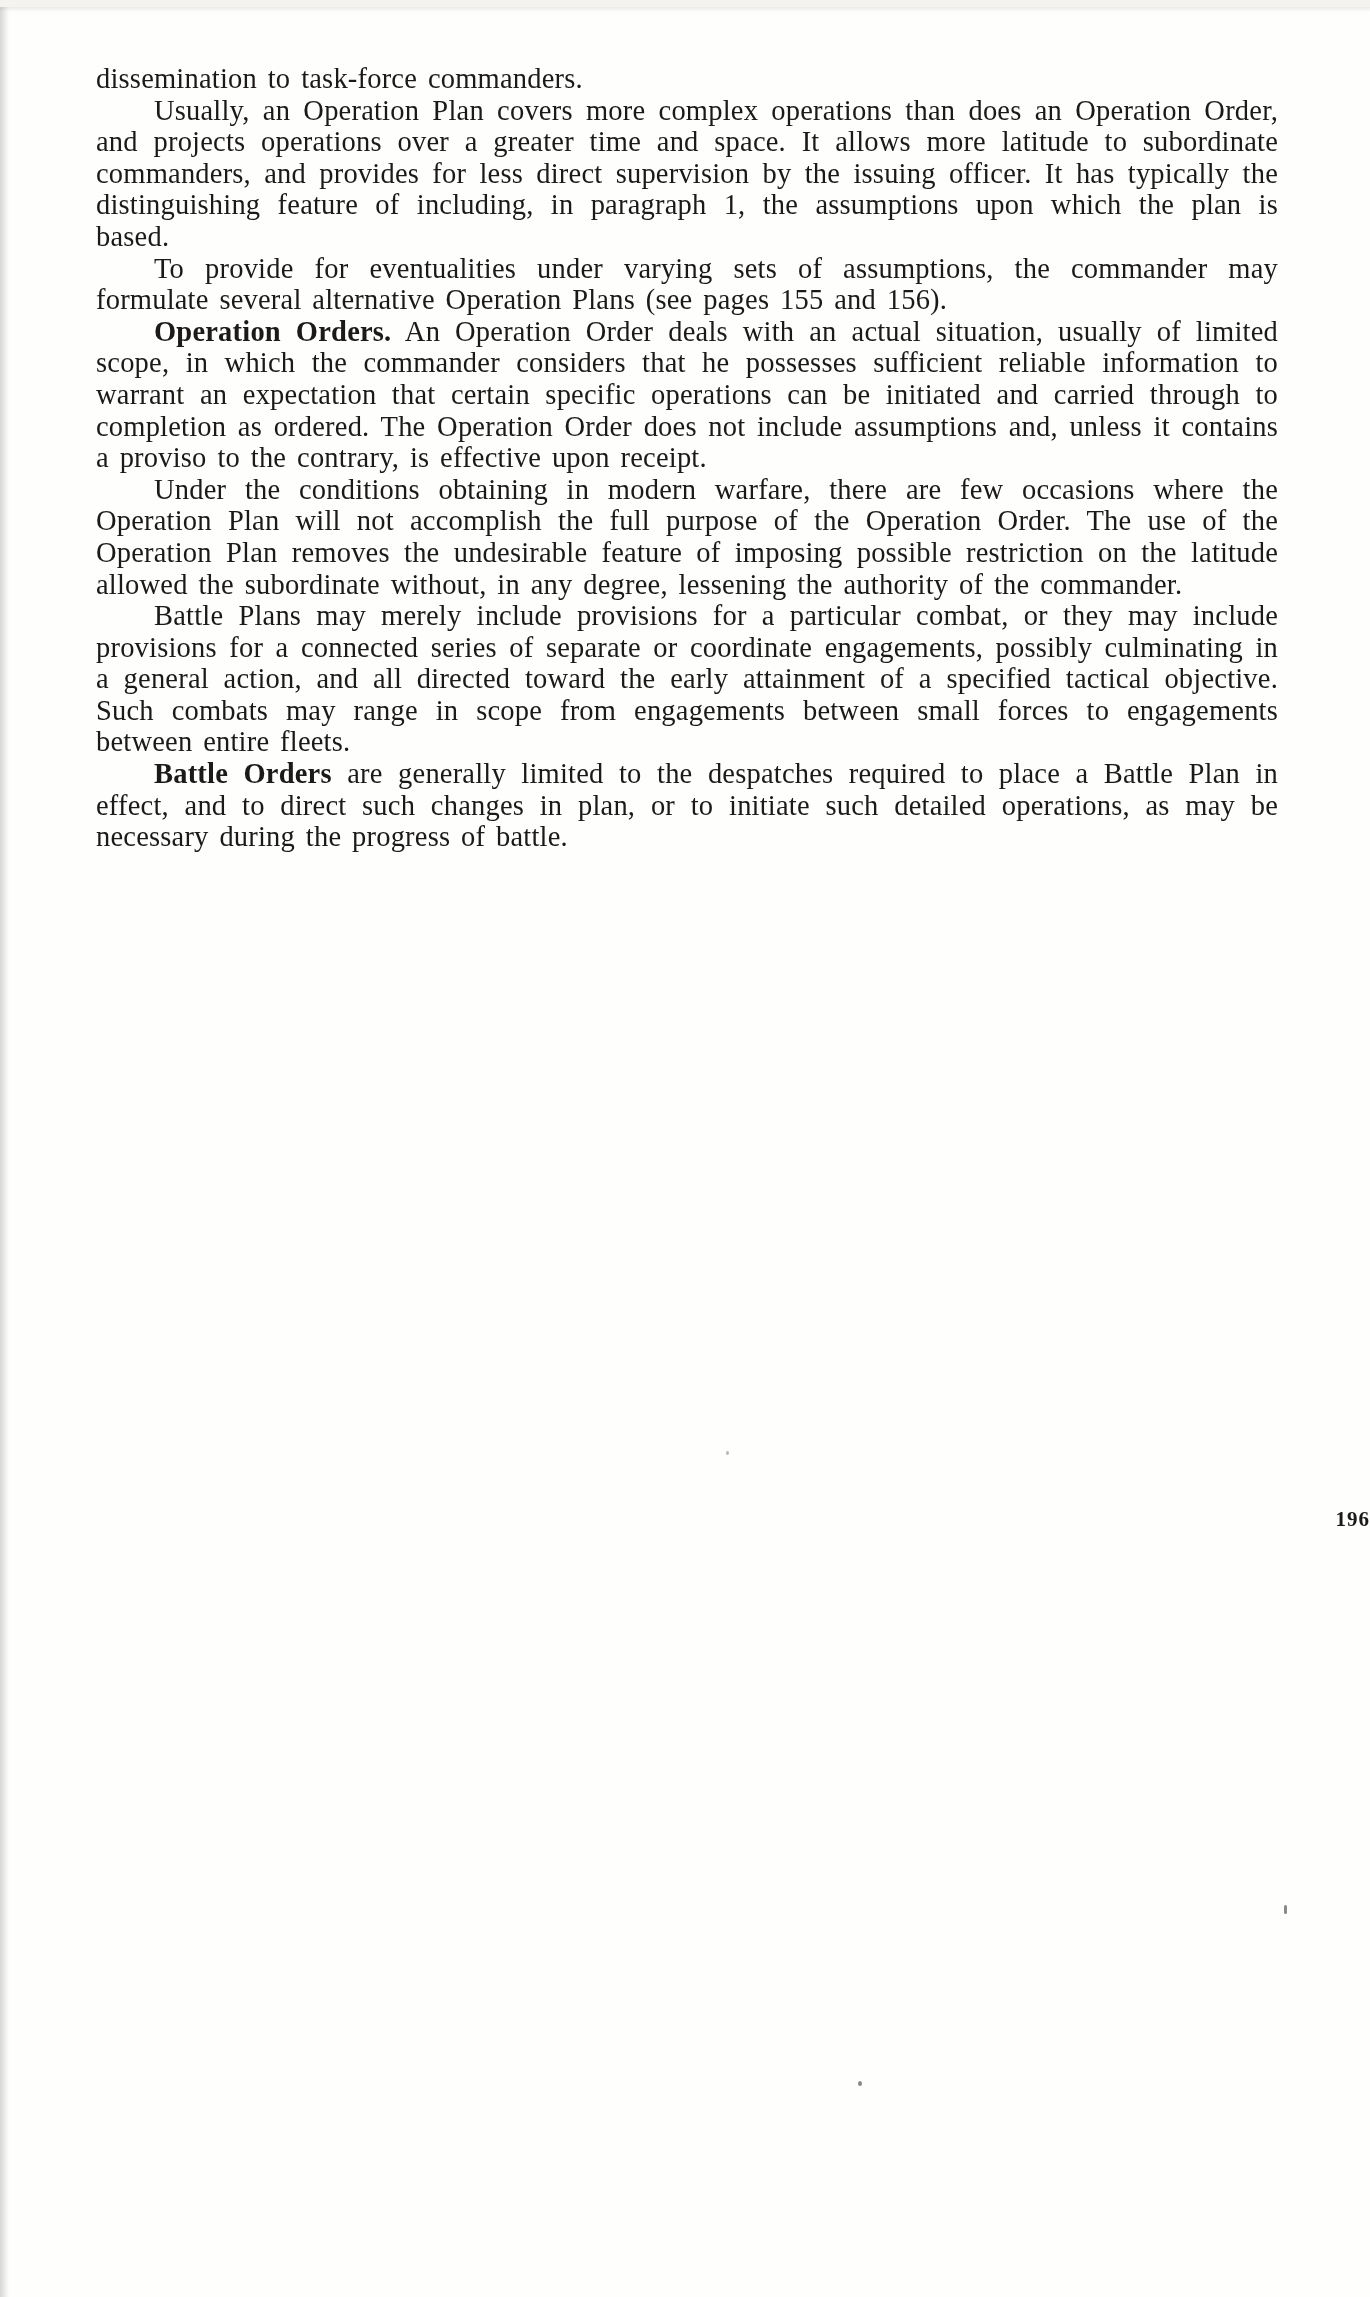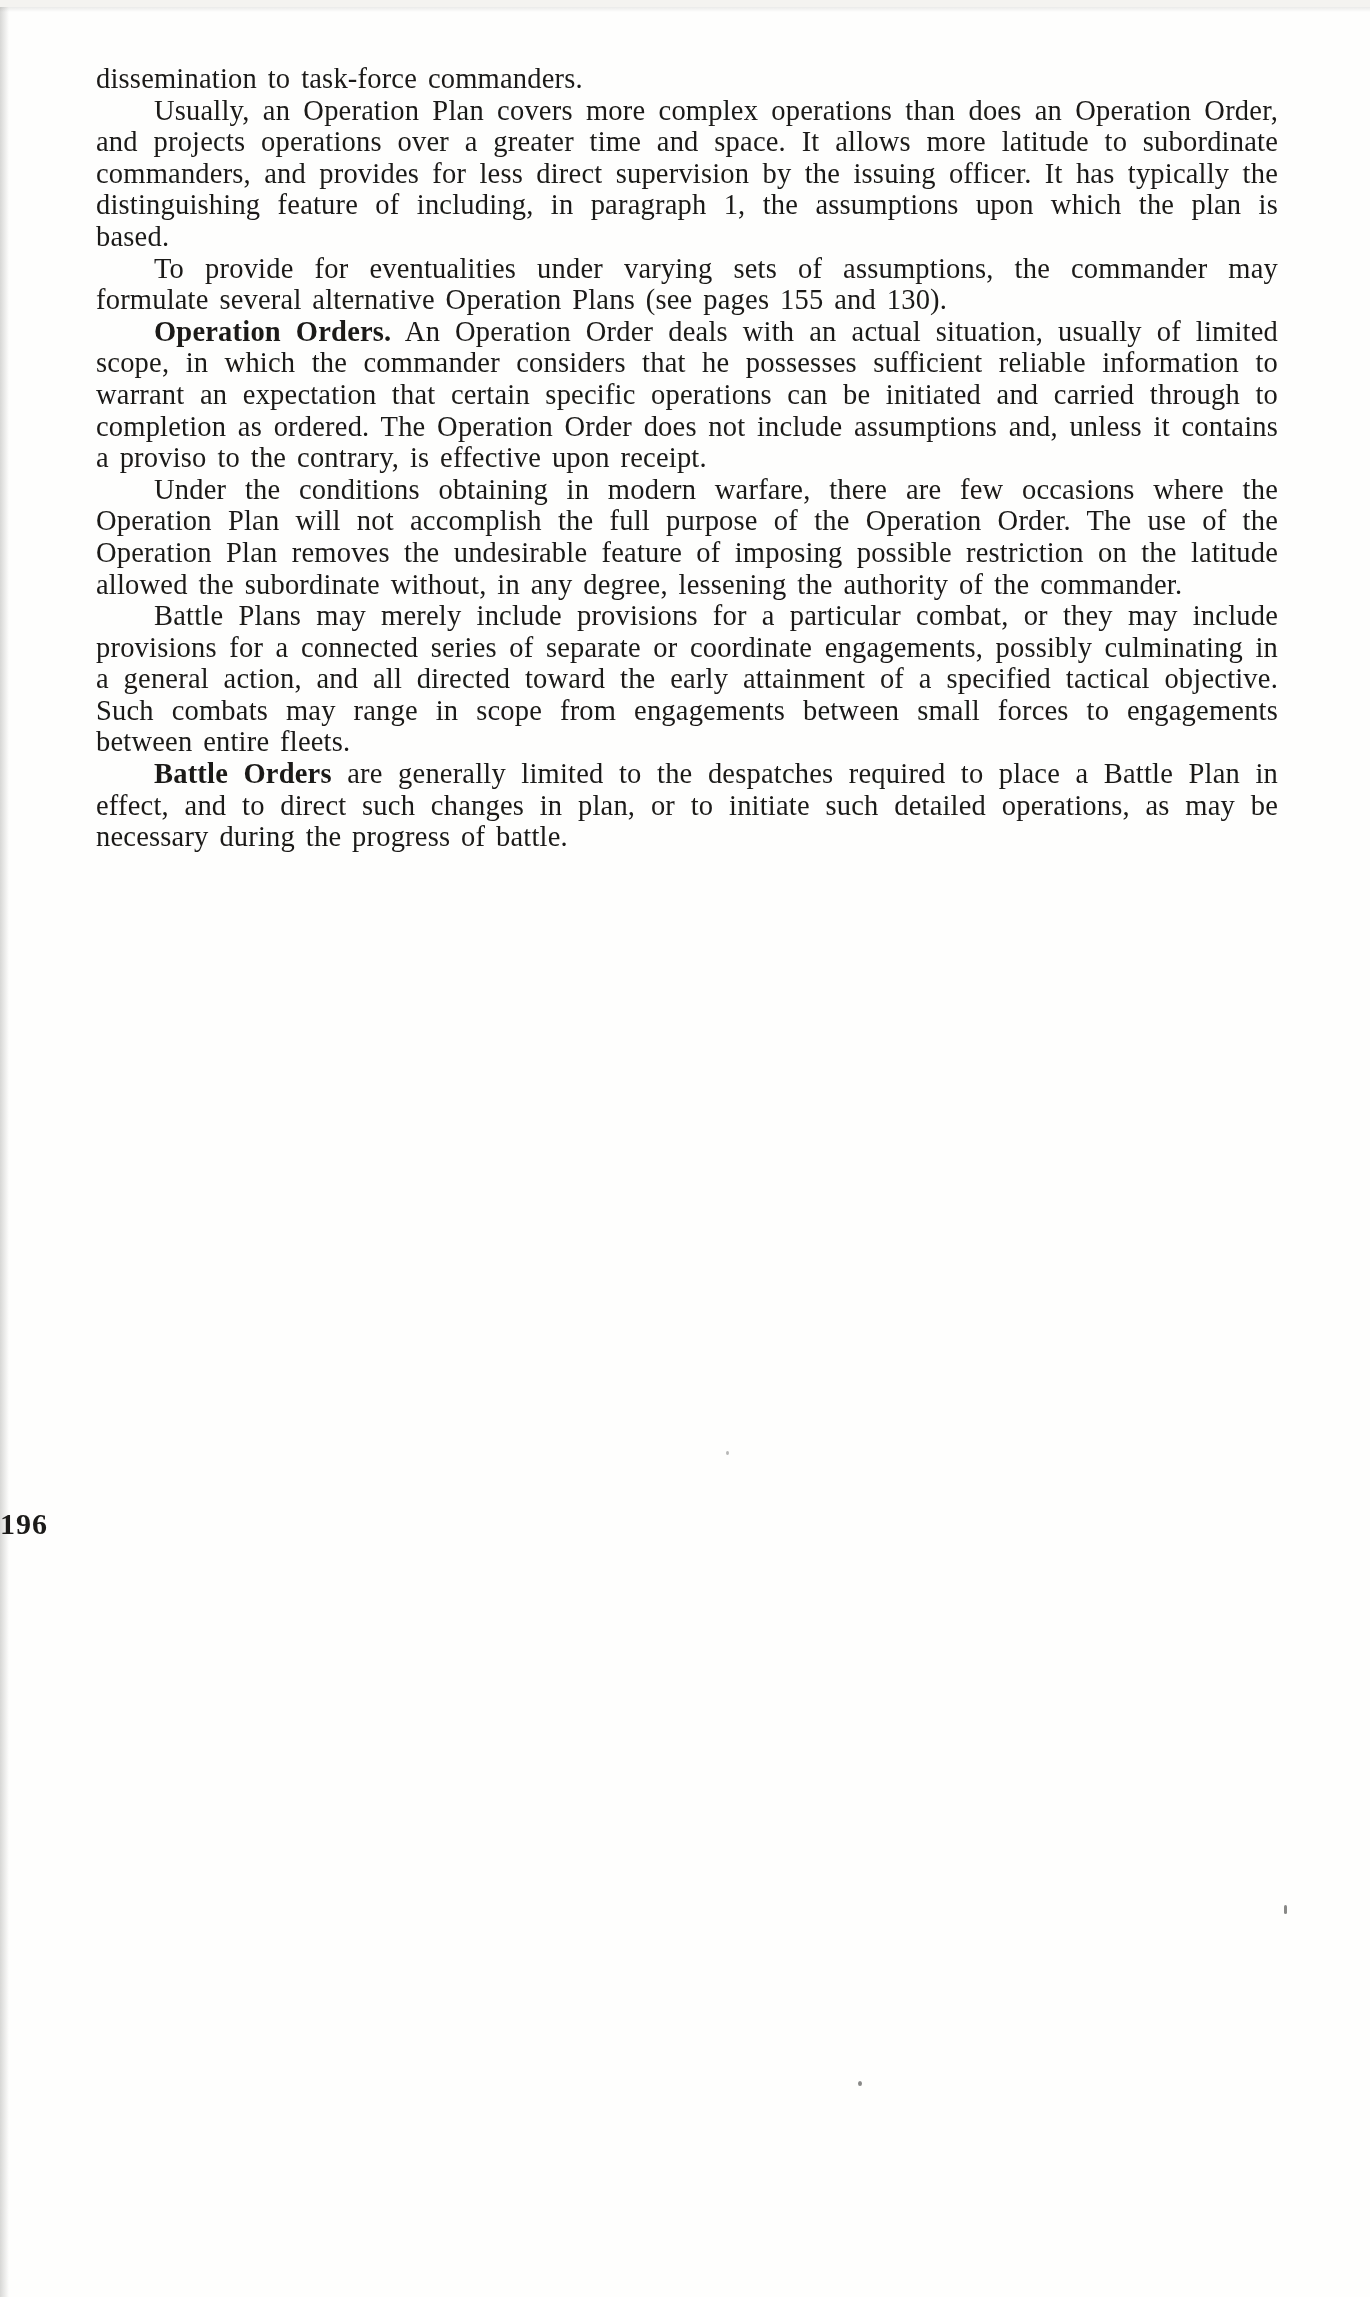--- a/index.html
+++ b/index.html
@@ -56,22 +56,22 @@
     text-indent: 0;
   }
   .para .lead {
     font-weight: bold;
   }
   .page-number {
     position: absolute;
     top: 1500px;
     left: 0;
     width: 1370px;
-    text-align: left;
-    font-size: 30px;
+    text-align: right;
+    font-size: 21px;
     font-weight: bold;
     letter-spacing: 1px;
   }
   .speck {
     position: absolute;
     background: rgba(40,40,38,0.55);
     border-radius: 50%;
   }
   .speck-1 { left: 1284px; top: 1898px; width: 3px; height: 9px; border-radius: 2px; }
   .speck-2 { left: 858px;  top: 2074px; width: 4px; height: 5px; }
@@ -84,21 +84,21 @@
 
   <div class="scan-edge-left"></div>
   <div class="scan-edge-top"></div>
 
   <main class="text-block">
 
     <p class="para no-indent"><span>dissemination to task-force commanders.</span></p>
 
     <p class="para"><span>Usually, an Operation Plan covers more complex operations than does an Operation Order, and projects operations over a greater time and space. It allows more latitude to subordinate commanders, and provides for less direct supervision by the issuing officer. It has typically the distinguishing feature of including, in paragraph 1, the assumptions upon which the plan is based.</span></p>
 
-    <p class="para"><span>To provide for eventualities under varying sets of assumptions, the commander may formulate several alternative Operation Plans (see pages 155 and 130).</span></p>
+    <p class="para"><span>To provide for eventualities under varying sets of assumptions, the commander may formulate several alternative Operation Plans (see pages 155 and 156).</span></p>
 
     <p class="para"><b class="lead">Operation Orders.</b><span> An Operation Order deals with an actual situation, usually of limited scope, in which the commander considers that he possesses sufficient reliable information to warrant an expectation that certain specific operations can be initiated and carried through to completion as ordered. The Operation Order does not include assumptions and, unless it contains a proviso to the contrary, is effective upon receipt.</span></p>
 
     <p class="para"><span>Under the conditions obtaining in modern warfare, there are few occasions where the Operation Plan will not accomplish the full purpose of the Operation Order. The use of the Operation Plan removes the undesirable feature of imposing possible restriction on the latitude allowed the subordinate without, in any degree, lessening the authority of the commander.</span></p>
 
 
     <p class="para"><span>Battle Plans may merely include provisions for a particular combat, or they may include provisions for a connected series of separate or coordinate engagements, possibly culminating in a general action, and all directed toward the early attainment of a specified tactical objective. Such combats may range in scope from engagements between small forces to engagements between entire fleets.</span></p>
 
     <p class="para"><b class="lead">Battle Orders</b><span> are generally limited to the despatches required to place a Battle Plan in effect, and to direct such changes in plan, or to initiate such detailed operations, as may be necessary during the progress of battle.</span></p>
 

